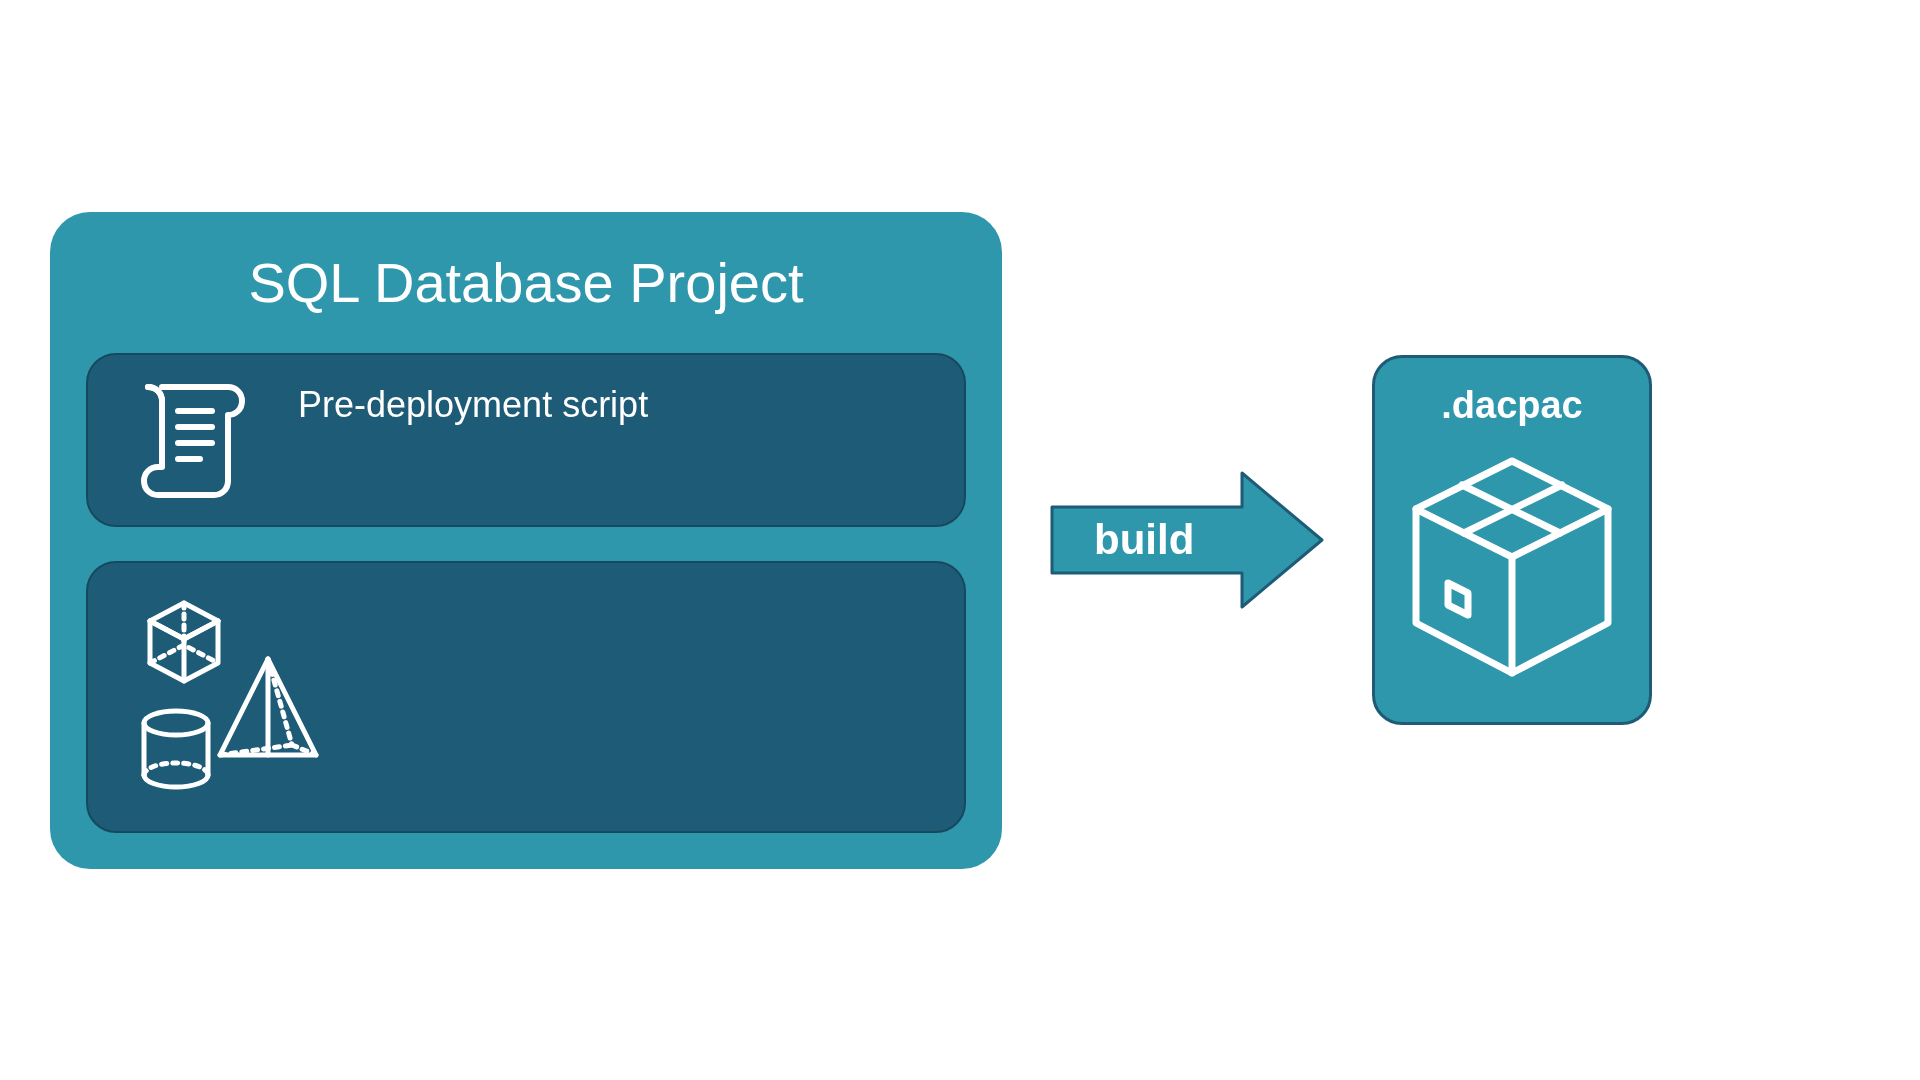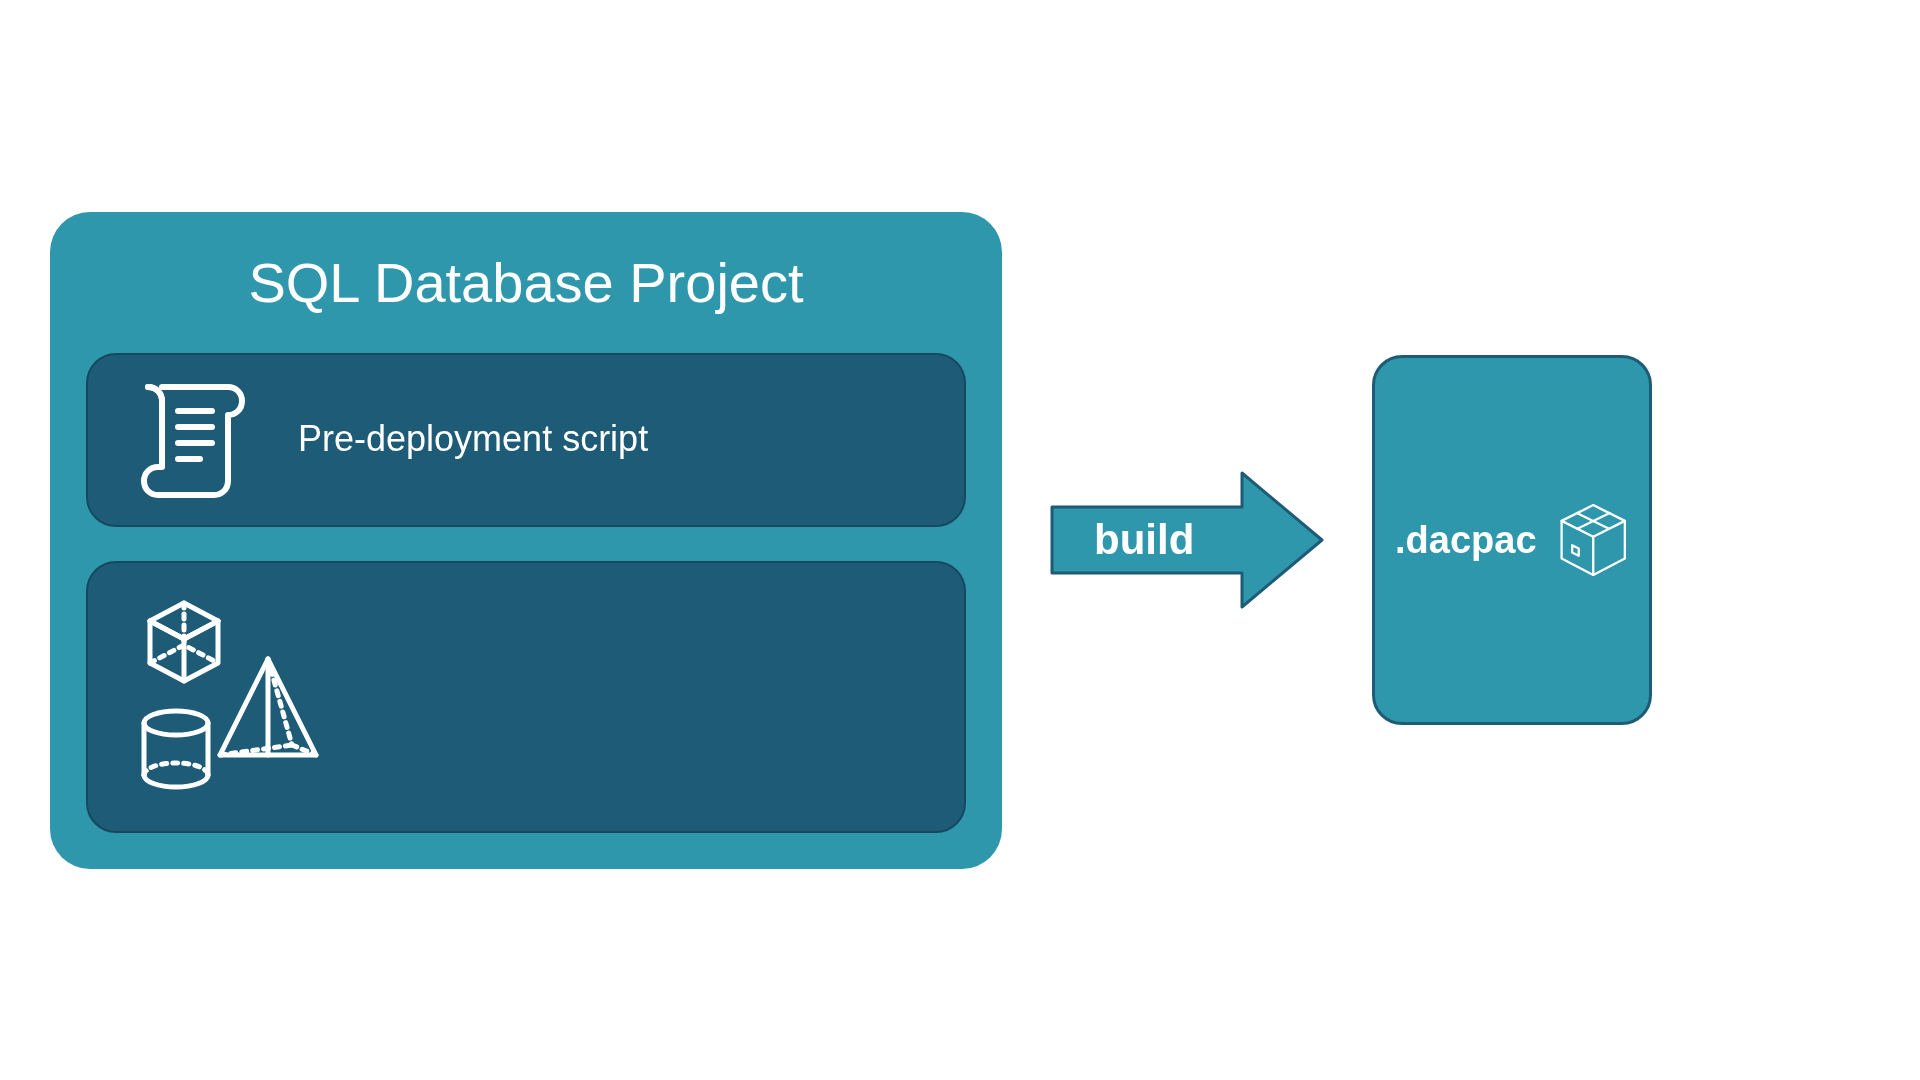--- a/index.html
+++ b/index.html
@@ -35,21 +35,21 @@
     font-size: 56px;
     font-weight: 400;
     text-align: center;
     padding: 8px 0 4px 0;
   }
   .card {
     background: #1d5b76;
     border: 2px solid #154a5e;
     border-radius: 30px;
     display: flex;
-    align-items: center;
+    align-items: flex-start;
     gap: 40px;
     padding: 26px 40px;
   }
   .card.objects { padding: 34px 40px; }
   .card-icon {
     flex: 0 0 auto;
     width: 130px;
     display: flex;
     justify-content: center;
   }
@@ -74,21 +74,21 @@
     transform: translateY(-50%);
     pointer-events: none;
   }
   .dacpac-box {
     background: #2f97ac;
     border: 3px solid #1d5b76;
     border-radius: 30px;
     width: 280px;
     height: 370px;
     display: flex;
-    flex-direction: row;
+    flex-direction: column;
     align-items: center;
     padding: 26px 20px;
     gap: 20px;
   }
   .dacpac-label {
     color: #ffffff;
     font-size: 38px;
     font-weight: 700;
   }
   svg { display: block; }

